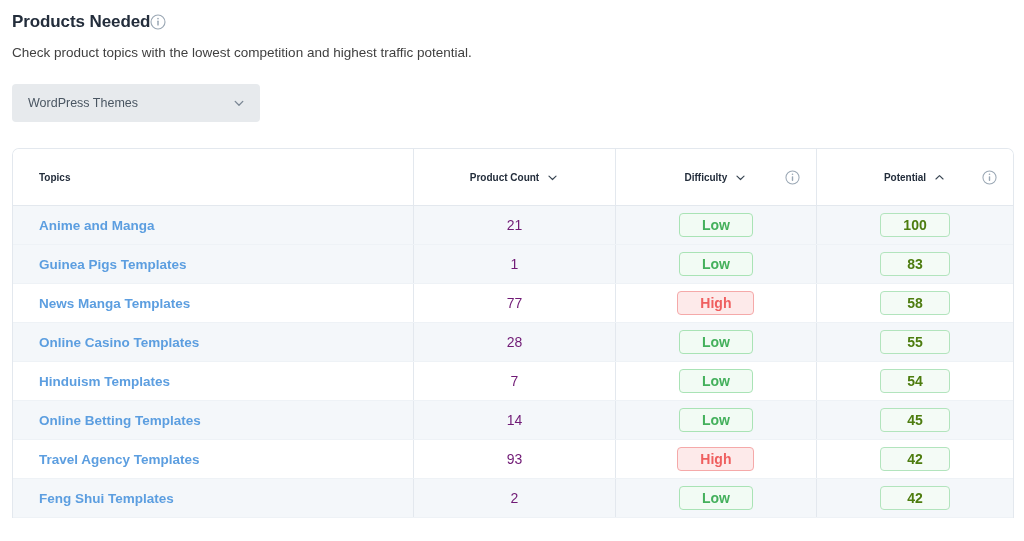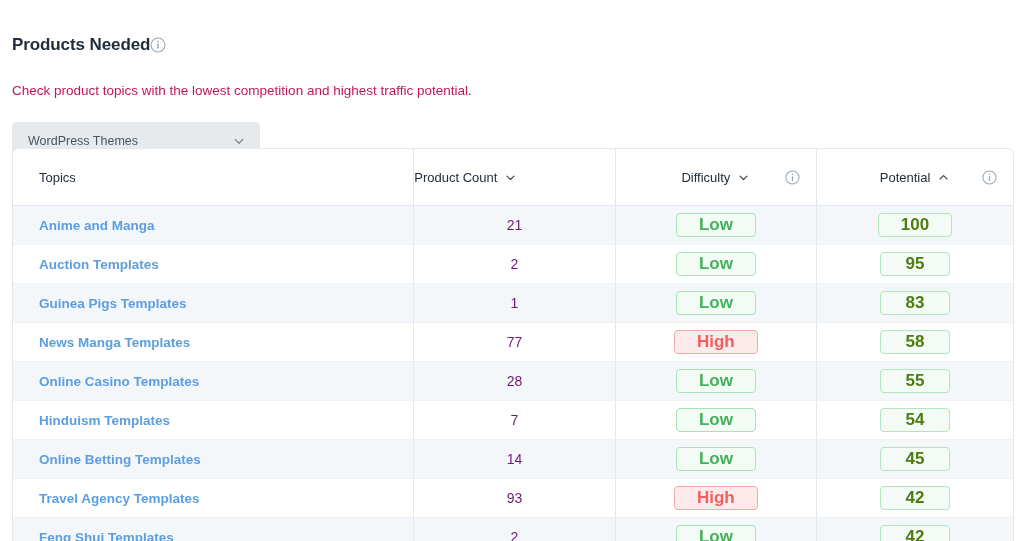--- a/index.html
+++ b/index.html
@@ -25,44 +25,43 @@
 
   
   .header-block {
     padding: 10px 0 0 12px;
   }
   .title-row {
     display: flex;
     align-items: center;
     gap: 0;
     height: 24px;
-    margin-top: 23px;
   }
   .page-title {
     font-size: 17px;
     font-weight: bold;
     letter-spacing: -0.1px;
     color: #232d3b;
     line-height: 22px;
   }
   .info-icon {
     display: inline-flex;
     align-items: center;
     justify-content: center;
     width: 16px;
     height: 16px;
     flex: 0 0 16px;
   }
   .info-icon svg { display: block; }
 
   .subtitle {
-    margin-top: 25px;
+    margin-top: 10px;
     font-size: 13.5px;
     line-height: 18px;
-    color: #be185d;
+    color: #404040;
   }
 
   
   .dropdown-wrap {
     margin-top: 22px;
   }
   .dropdown {
     box-sizing: border-box;
     width: 248px;
     height: 38px;
@@ -109,37 +108,38 @@
     table-layout: fixed;
   }
   table.grid col.c-topics    { width: 400px; }
   table.grid col.c-count     { width: 201px; }
   table.grid col.c-difficulty{ width: 201px; }
   table.grid col.c-potential { width: 196px; }
 
   thead th {
     height: 56px;
     background: #ffffff;
-    font-size: 13px;
-    font-weight: normal;
+    font-size: 10px;
+    font-weight: bold;
     color: #232d3b;
     border-bottom: 1px solid #e3e8ee;
     border-right: 1px solid #e3e8ee;
     padding: 0;
     vertical-align: middle;
   }
   thead th:last-child { border-right: none; }
 
   .th-topics {
     text-align: left;
     padding-left: 26px !important;
   }
   .th-inner {
     display: flex;
     align-items: center;
+    justify-content: center;
     gap: 6px;
     height: 100%;
   }
   .th-inner.with-info {
     position: relative;
     justify-content: center;
     padding-right: 0;
   }
   .th-info-slot {
     position: absolute;
@@ -182,21 +182,21 @@
     color: #701a75;
   }
   td.cell-center { text-align: center; }
 
   .badge {
     display: inline-block;
     box-sizing: border-box;
     min-width: 72px;
     padding: 3px 22px;
     border-radius: 4px;
-    font-size: 17px;
+    font-size: 14px;
     font-weight: bold;
     line-height: 16px;
     text-align: center;
   }
   .badge.low {
     background: #f2fbf4;
     border: 1px solid #a9e3b5;
     color: #44b05c;
   }
   .badge.high {
@@ -314,26 +314,20 @@
         </tr>
       </thead>
 
       <tbody id="table-body">
           <tr class="odd">
             <td class="cell-topic"><a class="topic-link">Anime and Manga</a></td>
             <td class="cell-count">21</td>
             <td class="cell-center"><span class="badge low">Low</span></td>
             <td class="cell-center"><span class="badge potential">100</span></td>
           </tr>
-          <tr class="even">
-            <td class="cell-topic"><a class="topic-link">Auction Templates</a></td>
-            <td class="cell-count">2</td>
-            <td class="cell-center"><span class="badge low">Low</span></td>
-            <td class="cell-center"><span class="badge potential">95</span></td>
-          </tr>
           <tr class="odd">
             <td class="cell-topic"><a class="topic-link">Guinea Pigs Templates</a></td>
             <td class="cell-count">1</td>
             <td class="cell-center"><span class="badge low">Low</span></td>
             <td class="cell-center"><span class="badge potential">83</span></td>
           </tr>
           <tr class="even">
             <td class="cell-topic"><a class="topic-link">News Manga Templates</a></td>
             <td class="cell-count">77</td>
             <td class="cell-center"><span class="badge high">High</span></td>

